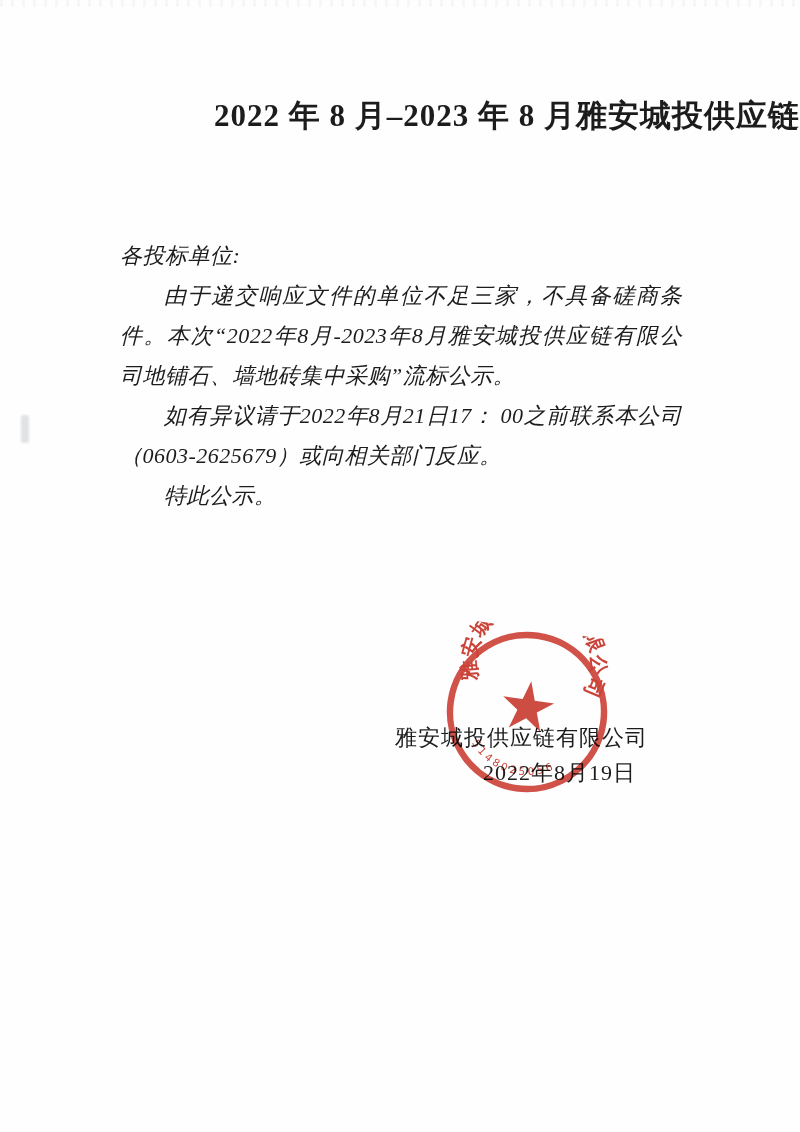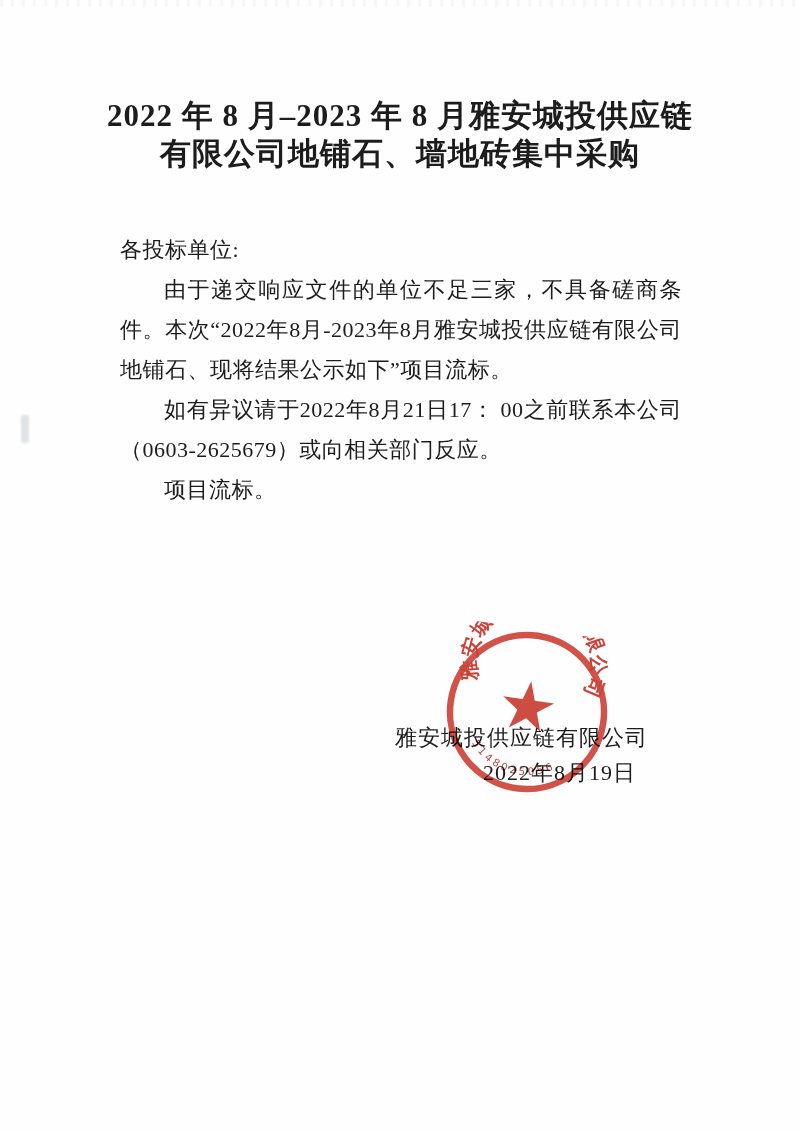--- a/index.html
+++ b/index.html
@@ -39,30 +39,31 @@
   }
   .title {
     margin: 0;
     padding-top: 97px;
     text-align: center;
     font-weight: 700;
     font-size: 31px;
     line-height: 38px;
     letter-spacing: 1px;
   }
-  .title .tline { display: block; }
+  .title .tline { display: block; text-align: right; }
   .doc-body {
     position: absolute;
     left: 120px;
-    top: 230px;
+    top: 236px;
     width: 562px;
     font-size: 22px;
     line-height: 40px;
     letter-spacing: 0.5px;
     text-align: justify;
+    font-style: italic;
   }
   .doc-body p { margin: 0; }
   .doc-body p.indent { text-indent: 2em; }
   .signature {
     position: absolute;
     right: 152px;
     top: 720px;
     text-align: right;
     font-size: 22px;
     line-height: 35px;
@@ -86,28 +87,27 @@
 </head>
 <body>
 
 <div class="page">
 
   <div class="scan-edge-top"></div>
   <div class="scan-artifact-left"></div>
 
   <h1 class="title">
     <span class="tline">2022 年 8 月–2023 年 8 月雅安城投供应链</span>
-    <span class="tline">有限公司地铺石、墙地砖集中采购</span>
   </h1>
 
   <div class="doc-body">
     <p class="salutation">各投标单位:</p>
-    <p class="indent">由于递交响应文件的单位不足三家，不具备磋商条件。本次“2022年8月-2023年8月雅安城投供应链有限公司地铺石、现将结果公示如下”项目流标。</p>
+    <p class="indent">由于递交响应文件的单位不足三家，不具备磋商条件。本次“2022年8月-2023年8月雅安城投供应链有限公司地铺石、墙地砖集中采购”流标公示。</p>
     <p class="indent">如有异议请于2022年8月21日17： 00之前联系本公司（0603-2625679）或向相关部门反应。</p>
-    <p class="indent">项目流标。</p>
+    <p class="indent">特此公示。</p>
   </div>
 
   <div class="signature">
     <div class="sig-company">雅安城投供应链有限公司</div>
     <div class="sig-date">2022年8月19日</div>
   </div>
 
   <svg class="seal" viewBox="0 0 166 166" xmlns="http://www.w3.org/2000/svg">
     <defs>
       <path id="sealTopArc" d="M 30.4,58.5 A 58,58 0 1 1 135.6,58.5" fill="none"></path>

